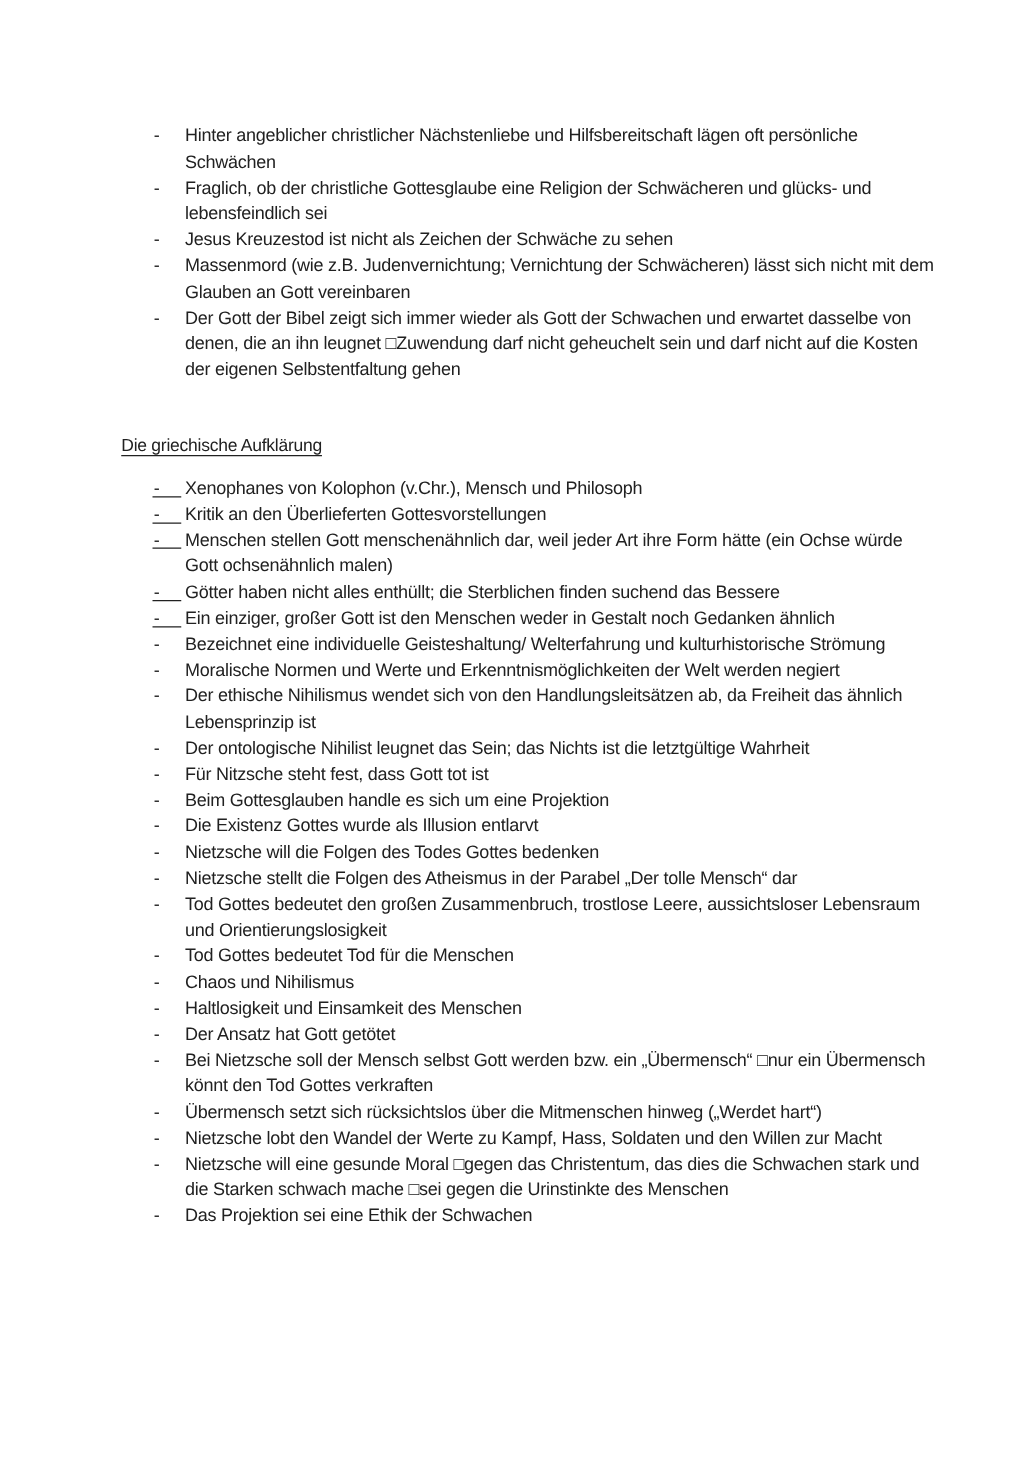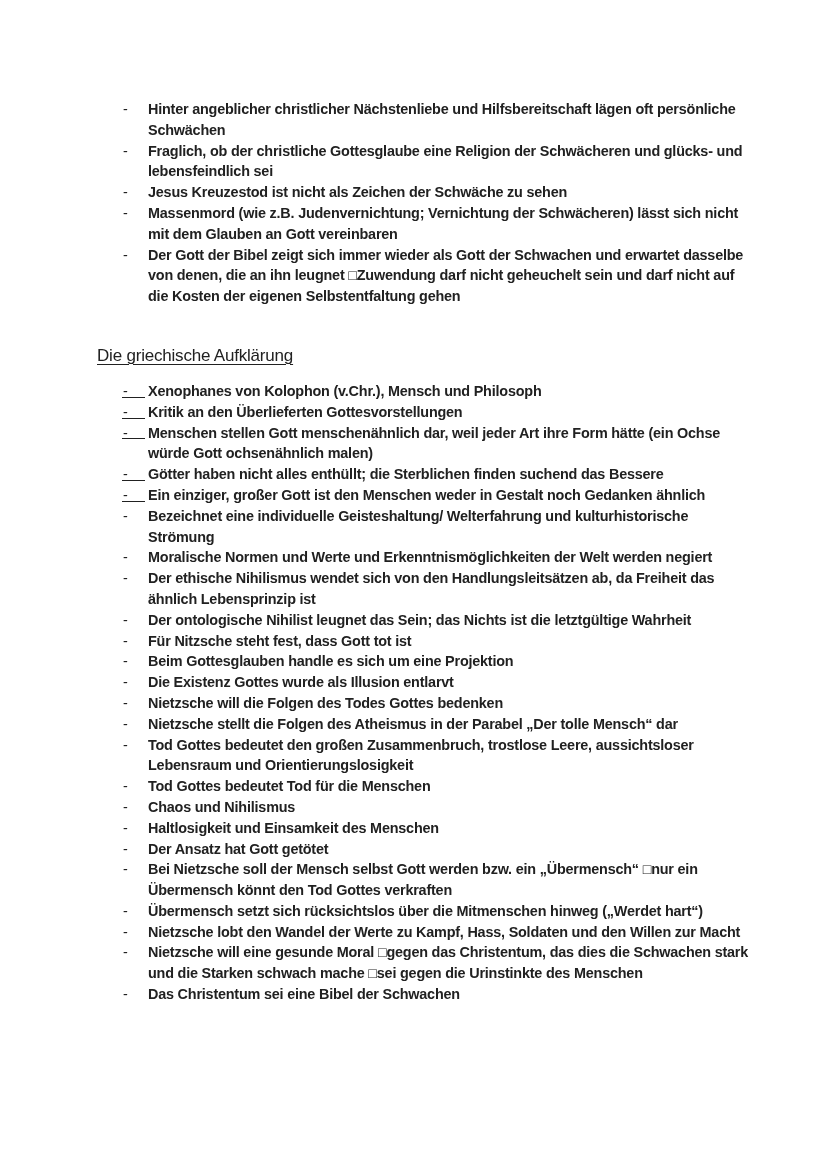--- a/index.html
+++ b/index.html
@@ -17,21 +17,21 @@
     box-sizing: border-box;
     padding: 99px 88px 0 97px;
     font-family: "Liberation Sans", "DejaVu Sans", sans-serif;
     color: #212121;
     font-size: 14.4px;
     line-height: 20.8px;
     letter-spacing: -0.2px;
   }
   .doc-section { margin: 0; }
   .section-heading {
-    font-size: 17px;
+    font-size: 14px;
     font-weight: normal;
     line-height: 24px;
     letter-spacing: -0.2px;
     margin: 8px -20px 13px 0;
     text-decoration: underline;
     text-decoration-thickness: 1.4px;
     text-underline-offset: 3px;
   }
   .doc-section.extra-gap .section-heading { margin-top: 37px; }
   .bullet-list {
@@ -42,21 +42,21 @@
   .list-item {
     display: flex;
     align-items: flex-start;
     padding-left: 26px;
   }
   .marker {
     flex: 0 0 25px;
     width: 25px;
     position: relative;
   }
-  .item-text { flex: 1; font-weight: bold; }
+  .item-text { flex: 1; }
   .bullet-list.underlined .marker::after {
     content: "";
     position: absolute;
     left: -1px;
     right: 3px;
     bottom: 4px;
     border-bottom: 1.4px solid #212121;
   }
 </style>
 </head>
@@ -214,17 +214,17 @@
     <span class="item-text">Nietzsche lobt den Wandel der Werte zu Kampf, Hass, Soldaten und den Willen zur Macht</span>
   </li>
 
   <li class="list-item">
     <span class="marker">-</span>
     <span class="item-text">Nietzsche will eine gesunde Moral □gegen das Christentum, das dies die Schwachen stark und die Starken schwach mache □sei gegen die Urinstinkte des Menschen</span>
   </li>
 
   <li class="list-item">
     <span class="marker">-</span>
-    <span class="item-text">Das Christentum sei eine Bibel der Schwachen</span>
+    <span class="item-text">Das Projektion sei eine Ethik der Schwachen</span>
   </li>
 </ul>
   </section>
 </div>
 
 </body></html>

